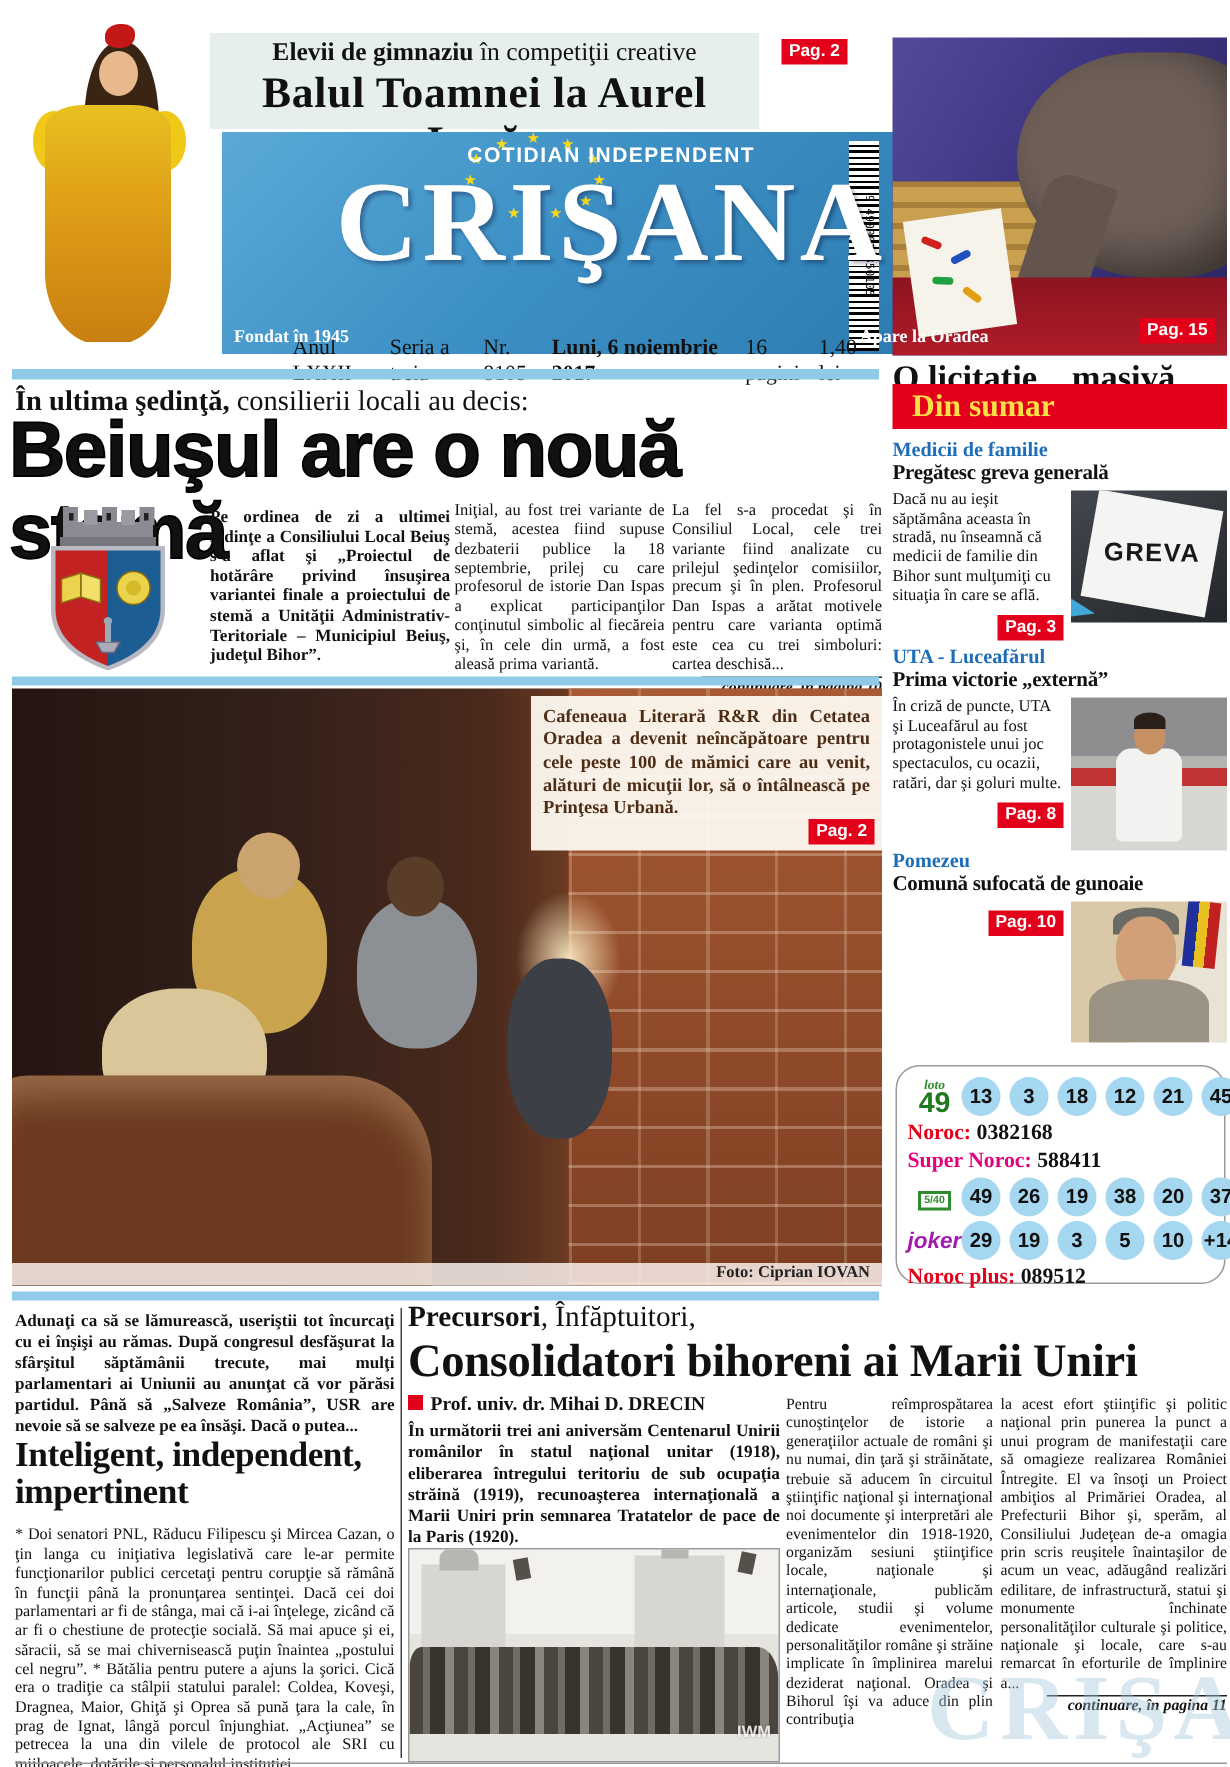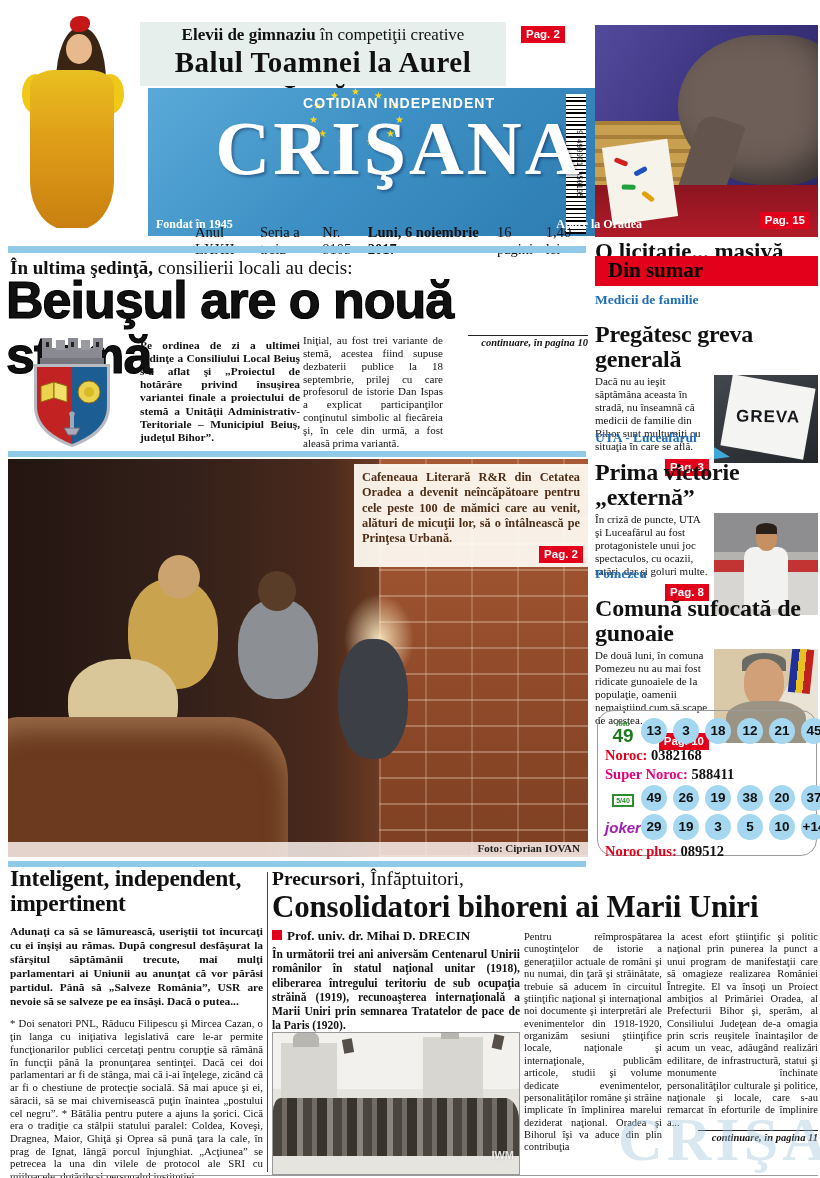--- a/index.html
+++ b/index.html
@@ -23,21 +23,21 @@
   .g-sleeve{position:absolute;left:22px;top:74px;width:28px;height:40px;background:#f0c818;border-radius:50%;}
   .g-sleeve.r{left:96px;}
   #top-strip{left:140px;top:22px;width:366px;height:64px;background:#e7efec;text-align:center;padding-top:3px;box-sizing:border-box;}
   #strip-kicker{font-size:17px;}
   #strip-kicker b{font-weight:bold;}
   #strip-title{font-size:29px;font-weight:bold;letter-spacing:.5px;margin-top:1px;}
   #strip-badge{left:521px;top:26px;}
 
   
   #masthead{left:148px;top:88px;width:502px;height:148px;
-            background:linear-gradient(135deg,#5aa9d8 0%,#3c8fc4 45%,#2a78ad 100%);overflow:hidden;}
+            background:linear-gradient(135deg,#5aa9d8 0%,#3c8fc4 45%,#2a78ad 100%);overflow:hidden;padding-left:17px;}
   #tagline{position:absolute;left:0;top:7px;width:100%;text-align:center;color:#fff;
            font-family:"Liberation Sans",sans-serif;font-weight:bold;font-size:14px;letter-spacing:1px;z-index:3;}
   #paper-name{position:absolute;left:0;top:22px;width:100%;text-align:center;color:#fff;
               font-weight:bold;font-size:76px;letter-spacing:3px;line-height:1;z-index:2;
               text-shadow:2px 2px 3px rgba(0,0,40,.35);}
   .stars{position:absolute;left:148px;top:0px;width:120px;height:58px;z-index:1;}
   .stars i{position:absolute;font-style:normal;font-size:10px;color:#f7d81a;}
   .stars i:nth-child(1){left:55px;top:-2px;} .stars i:nth-child(2){left:78px;top:2px;}
   .stars i:nth-child(3){left:95px;top:12px;} .stars i:nth-child(4){left:99px;top:26px;}
   .stars i:nth-child(5){left:90px;top:40px;} .stars i:nth-child(6){left:70px;top:48px;}
@@ -96,25 +96,25 @@
       border-radius:30px 60px 0 0;box-shadow:inset 0 14px 25px rgba(255,220,170,.3);}
   #photo-caption{position:absolute;left:346px;top:5px;width:234px;background:rgba(253,249,240,.95);
       padding:6px 8px 20px;box-sizing:border-box;font-weight:bold;font-size:12.3px;line-height:1.25;
       color:#4e2d16;text-align:justify;}
   #caption-badge{position:absolute;right:5px;bottom:4px;}
   #photo-credit{position:absolute;right:0;bottom:0;left:0;height:15px;background:rgba(248,238,235,.85);
       font-weight:bold;font-size:11px;text-align:right;padding-right:8px;color:#222;}
   #rule-bot{left:8px;top:861px;width:578px;height:6px;}
 
   
-  #din-sumar{left:595px;top:256px;width:223px;height:30px;background:#e2001a;color:#000000;
+  #din-sumar{left:595px;top:256px;width:223px;height:30px;background:#e2001a;color:#fde047;
              font-weight:bold;font-size:21px;line-height:29px;padding-left:13px;box-sizing:border-box;}
   .sum-item{left:595px;width:223px;}
   .sum-kicker{color:#1d6db8;font-weight:bold;font-size:13.5px;}
-  .sum-head{font-weight:bold;font-size:24px;line-height:1.05;margin-top:14px;letter-spacing:-.2px;}
+  .sum-head{font-weight:bold;font-size:14px;line-height:1.05;margin-top:1px;letter-spacing:-.2px;}
   .sum-row{display:flex;margin-top:3px;}
   .sum-text{flex:1;font-size:11px;line-height:1.17;padding-right:5px;}
   .sum-img{width:104px;flex:0 0 104px;overflow:hidden;position:relative;}
   .sum-badge{text-align:right;margin-top:6px;}
   #sum1{top:292px;} #sum2{top:430px;} #sum3{top:566px;}
   #img-greva{height:88px;background:linear-gradient(150deg,#43484e,#23262a);}
   .greva-paper{position:absolute;left:12px;top:6px;width:84px;height:72px;background:#f4f4f2;transform:rotate(10deg);}
   .greva-word{position:absolute;left:10px;top:26px;font-family:"Liberation Sans",sans-serif;font-weight:bold;
               font-size:17px;letter-spacing:1px;transform:rotate(-9deg);color:#16181c;}
   .greva-tri{position:absolute;left:0;bottom:4px;width:0;height:0;border-left:16px solid #3fa8d8;
@@ -285,20 +285,21 @@
     <circle cx="63" cy="56" r="5" fill="#d8ba28"></circle>
 
     <path d="M38 92 H54 L50 99 H42 Z" fill="#aab" stroke="#667"></path>
     <path d="M44 80 C40 74 52 74 48 80 L48 92 H44 Z" fill="#9ab"></path>
   </svg>
 </div>
 
 <div class="abs just" id="ms-c1">Pe ordinea de zi a ultimei şedinţe a Consiliului Local Beiuş s-a aflat şi „Proiectul de hotărâre privind însuşirea variantei finale a proiectului de stemă a Unităţii Administrativ-Teritoriale – Municipiul Beiuş, judeţul Bihor”.</div>
 <div class="abs just ms-col" id="ms-c2">Iniţial, au fost trei variante de stemă, acestea fiind supuse dezbaterii publice la 18 septembrie, prilej cu care profesorul de istorie Dan Ispas a explicat participanţilor conţinutul simbolic al fiecăreia şi, în cele din urmă, a fost aleasă prima variantă.</div>
 <div class="abs ms-col" id="ms-c3">
+  <span class="just" style="display:block;">La fel s-a procedat şi în Consiliul Local, cele trei variante fiind analizate cu prilejul şedinţelor comisiilor, precum şi în plen. Profesorul Dan Ispas a arătat motivele pentru care varianta optimă este cea cu trei simboluri: cartea deschisă...</span>
   <span class="cont">continuare, în pagina 10</span>
 </div>
 <div class="abs bluerule" id="rule-mid"></div>
 
 <div class="abs" id="main-photo">
   <div class="bricks"></div>
   <div class="lampglow"></div>
   <div class="blob" style="left:120px;top:120px;width:90px;height:110px;background:#caa34e;"></div>
   <div class="blob" style="left:150px;top:96px;width:42px;height:44px;background:#caa36e;border-radius:50%;"></div>
   <div class="blob" style="left:230px;top:140px;width:80px;height:100px;background:#8c8f94;"></div>
@@ -347,21 +348,20 @@
       <div class="uta-hair"></div>
     </div>
   </div>
 </div>
 
 <div class="abs sum-item" id="sum3">
   <div class="sum-kicker">Pomezeu</div>
   <div class="sum-head">Comună sufocată de gunoaie</div>
   <div class="sum-row">
     <div class="sum-text">
-      <span>De două luni, în comuna Pomezeu nu au mai fost ridicate gunoaiele de la populaţie, oamenii nemaiştiind cum să scape de acestea.</span>
       <div class="sum-badge"><span class="pag">Pag. 10</span></div>
     </div>
     <div class="sum-img" id="img-pomezeu">
       <div class="pom-flag"></div>
       <div class="pom-hair"></div>
       <div class="pom-head"></div>
       <div class="pom-body"></div>
     </div>
   </div>
 </div>
@@ -413,22 +413,22 @@
         <span class="ball">+14</span>
       </div>
   </div>
   <div class="lot-line">
     <span class="lab-red">Noroc plus:</span>
     <span>089512</span>
   </div>
 </div>
 
 <div class="abs" id="opinion">
+  <div id="op-lead">Adunaţi ca să se lămurească, useriştii tot încurcaţi cu ei înşişi au rămas. După congresul desfăşurat la sfârşitul săptămânii trecute, mai mulţi parlamentari ai Uniunii au anunţat că vor părăsi partidul. Până să „Salveze România”, USR are nevoie să se salveze pe ea însăşi. Dacă o putea...</div>
   <div id="op-head">Inteligent, independent, impertinent</div>
-  <div id="op-lead">Adunaţi ca să se lămurească, useriştii tot încurcaţi cu ei înşişi au rămas. După congresul desfăşurat la sfârşitul săptămânii trecute, mai mulţi parlamentari ai Uniunii au anunţat că vor părăsi partidul. Până să „Salveze România”, USR are nevoie să se salveze pe ea însăşi. Dacă o putea...</div>
   <div id="op-body">
     <span>* Doi senatori PNL, Răducu Filipescu şi Mircea Cazan, o ţin langa cu iniţiativa legislativă care le-ar permite funcţionarilor publici cercetaţi pentru corupţie să rămână în funcţii până la pronunţarea sentinţei. Dacă cei doi parlamentari ar fi de stânga, mai că i-ai înţelege, zicând că ar fi o chestiune de protecţie socială. Să mai apuce şi ei, săracii, să se mai chivernisească puţin înaintea „postului cel negru”. * Bătălia pentru putere a ajuns la şorici. Cică era o tradiţie ca stâlpii statului paralel: Coldea, Koveşi, Dragnea, Maior, Ghiţă şi Oprea să pună ţara la cale, în prag de Ignat, lângă porcul înjunghiat. „Acţiunea” se petrecea la una din vilele de protocol ale SRI cu mijloacele, dotările şi personalul instituţiei...</span>
     
   </div>
 </div>
 <div class="abs" id="divider-v"></div>
 
 <div class="abs" id="cen-kicker"><b>Precursori</b><span>, Înfăptuitori,</span></div>
 <div class="abs" id="cen-head">Consolidatori bihoreni ai Marii Uniri</div>
 <div class="abs" id="cen-byline"><span class="sq"></span><span>Prof. univ. dr. Mihai D. DRECIN</span></div>

